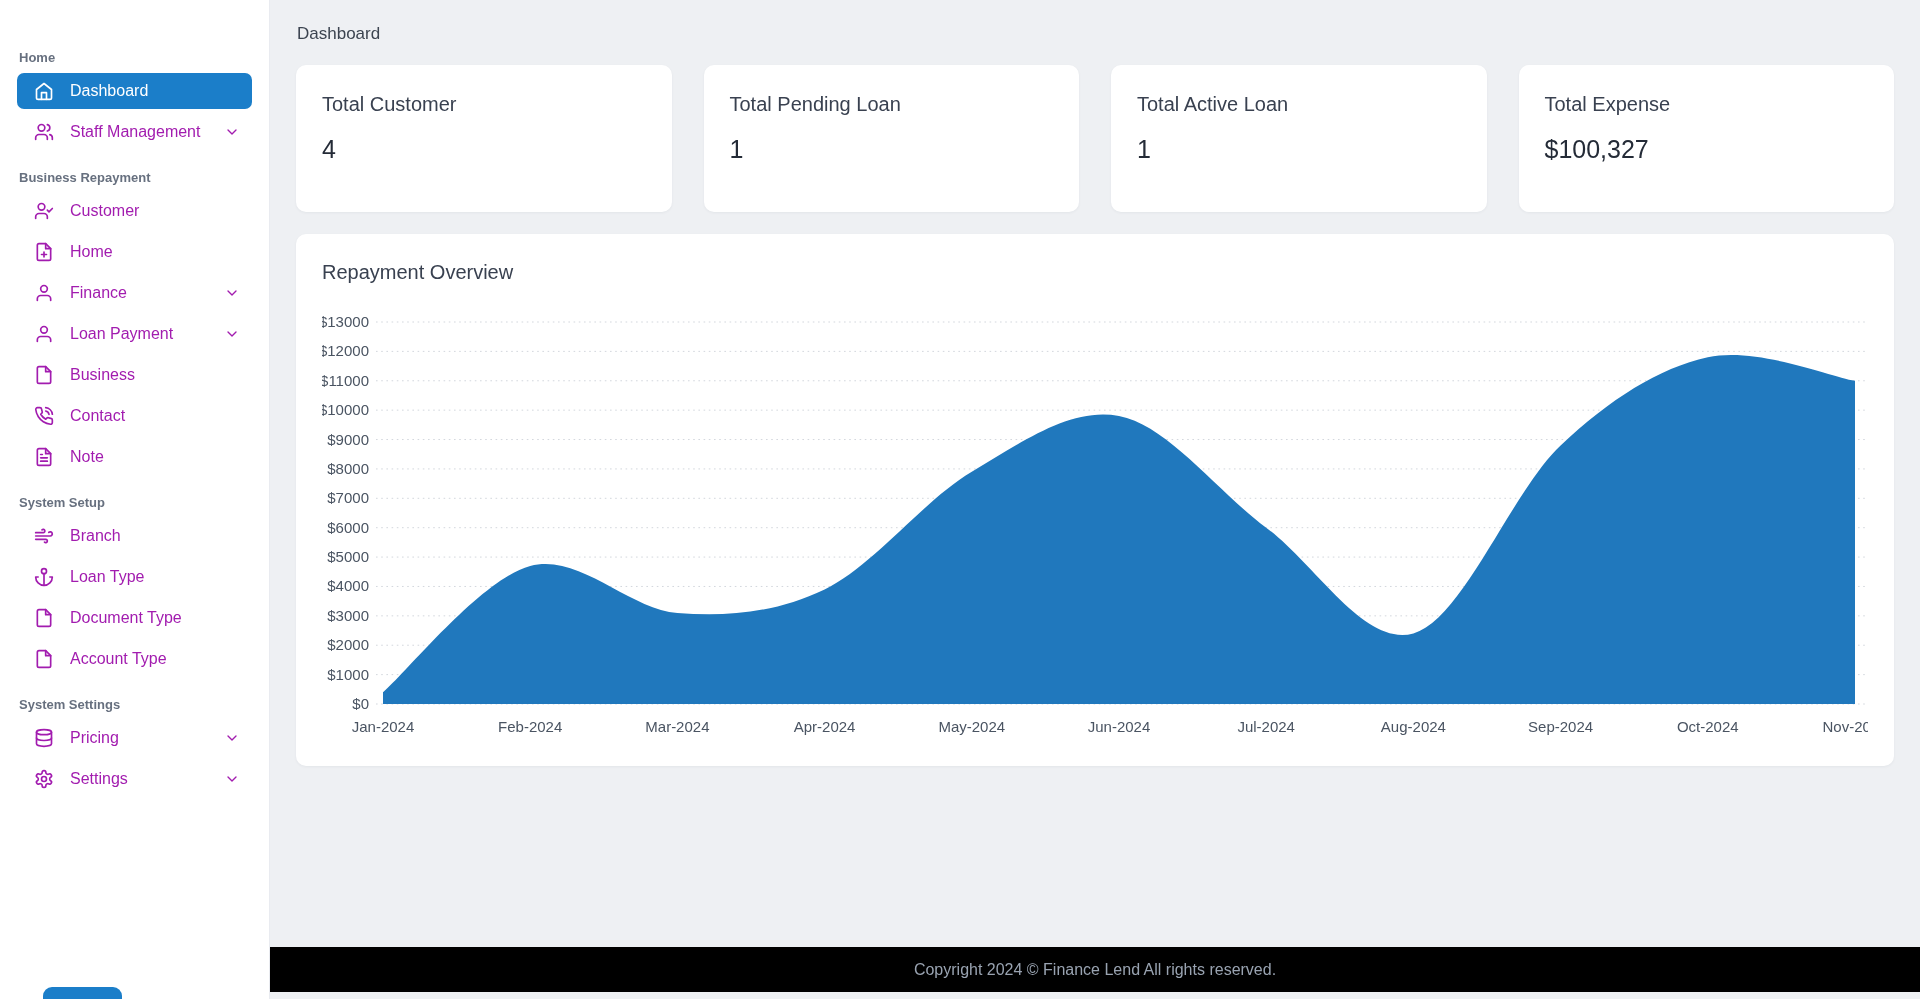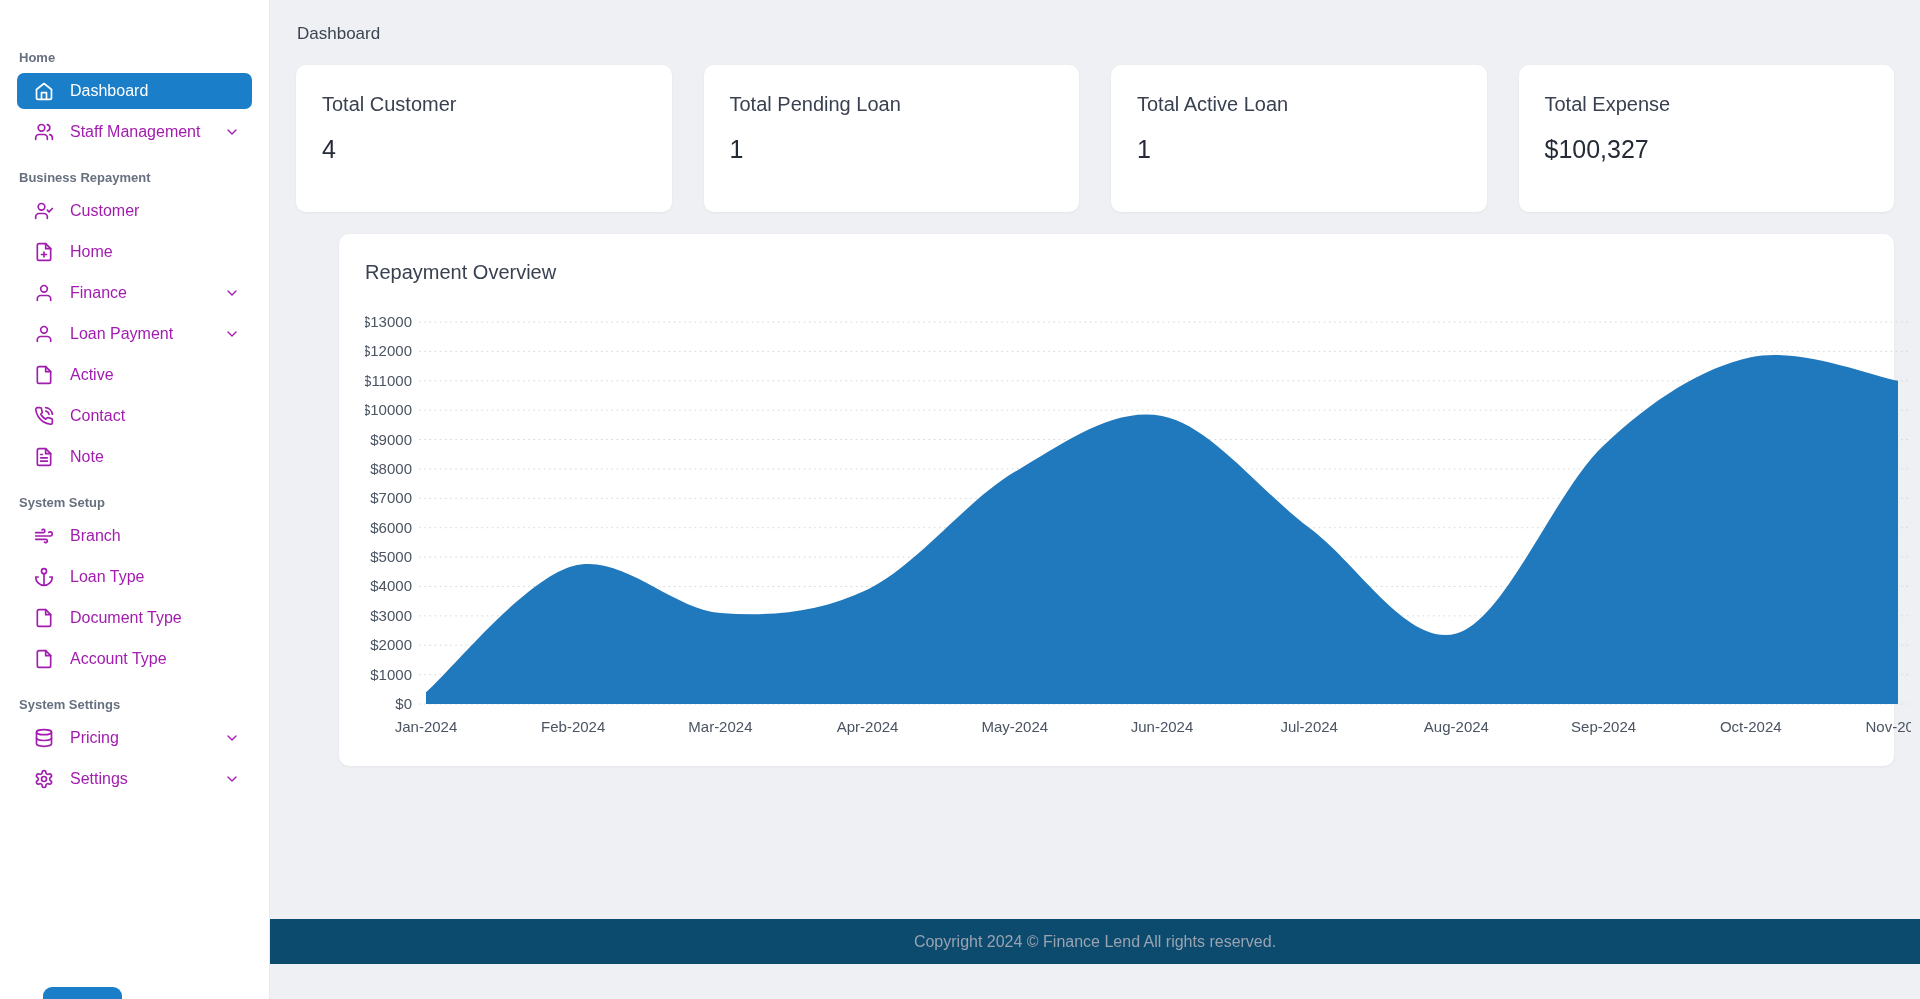--- a/index.html
+++ b/index.html
@@ -38,28 +38,28 @@
   .page-title{font-size:17px;color:#3c4450;margin:10px 0 21px 1px;}
   .cards-row{display:flex;gap:32px;}
   .card{
     flex:1;background:#ffffff;border-radius:10px;height:147px;padding:28px 26px;
     box-sizing:border-box;box-shadow:0 1px 3px rgba(20,30,50,0.05);
   }
   .card-title{font-size:20px;color:#394150;}
   .card-value{font-size:25px;color:#242b37;margin-top:19px;}
   .chart-card{
     margin-top:22px;background:#ffffff;border-radius:10px;padding:26px;height:532px;
-    box-sizing:border-box;box-shadow:0 1px 3px rgba(20,30,50,0.05);margin-left:43px;
+    box-sizing:border-box;box-shadow:0 1px 3px rgba(20,30,50,0.05);
   }
   .chart-title{font-size:20px;color:#394150;margin:1px 0 0;}
   #chart-svg{display:block;width:1546px;height:456px;margin-top:8px;}
   #chart-svg text{font-family:"Liberation Sans",sans-serif;font-size:15px;fill:#4a5462;}
   
   .footer{
-    position:absolute;left:270px;top:919px;width:1650px;height:45px;background:#0c4a6e;
+    position:absolute;left:270px;top:947px;width:1650px;height:45px;background:#000000;
     display:flex;align-items:center;justify-content:center;font-size:16px;color:#99a3b1;
   }
 </style>
 </head>
 <body>
 
 <aside class="sidebar">
 
   <div class="section-header">Home</div>
 
@@ -145,21 +145,21 @@
       </span>
   </div>
 
   <div class="nav-item">
     <span class="icn">
       <svg viewBox="0 0 24 24">
           <path d="M14 2H6a2 2 0 0 0-2 2v16a2 2 0 0 0 2 2h12a2 2 0 0 0 2-2V8z"></path>
           <polyline points="14 2 14 8 20 8"></polyline>
         </svg>
     </span>
-    <span>Active</span>
+    <span>Business</span>
   </div>
 
   <div class="nav-item">
     <span class="icn">
       <svg viewBox="0 0 24 24">
           <path d="M22 16.92v3a2 2 0 0 1-2.18 2 19.79 19.79 0 0 1-8.63-3.07 19.5 19.5 0 0 1-6-6A19.79 19.79 0 0 1 2.12 4.18 2 2 0 0 1 4.11 2h3a2 2 0 0 1 2 1.72c.12.96.36 1.9.7 2.81a2 2 0 0 1-.45 2.11L8.09 9.91a16 16 0 0 0 6 6l1.27-1.27a2 2 0 0 1 2.11-.45c.91.34 1.85.58 2.81.7A2 2 0 0 1 22 16.92z"></path>
           <path d="M14.05 6A5 5 0 0 1 18 10"></path>
           <path d="M14.05 2a9 9 0 0 1 8 7.94"></path>
         </svg>
     </span>

